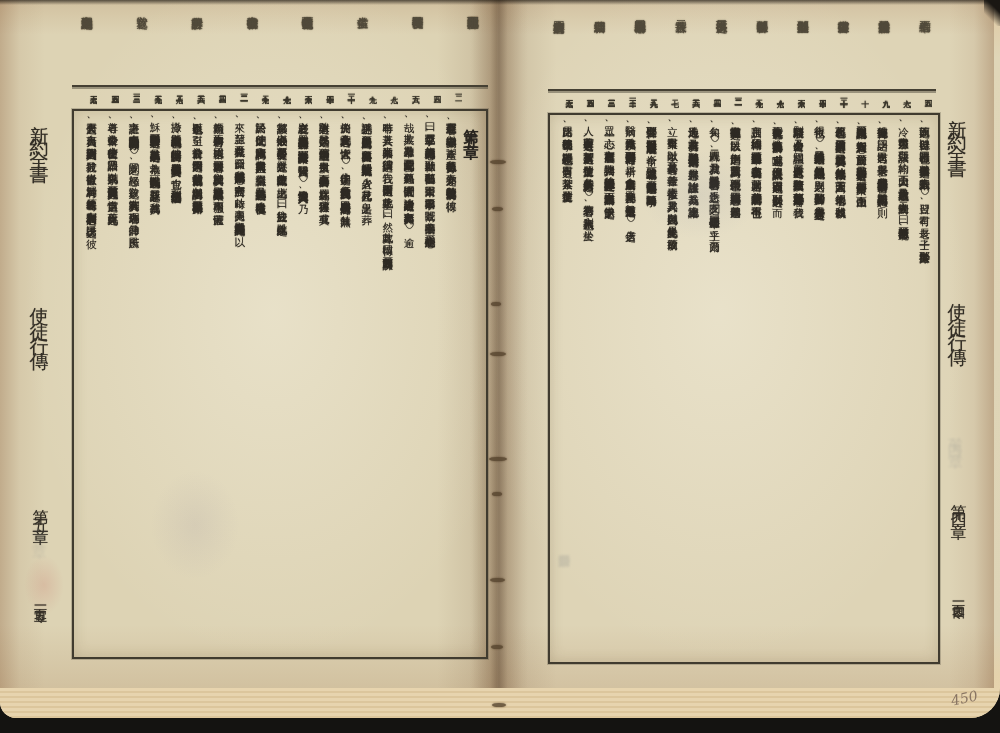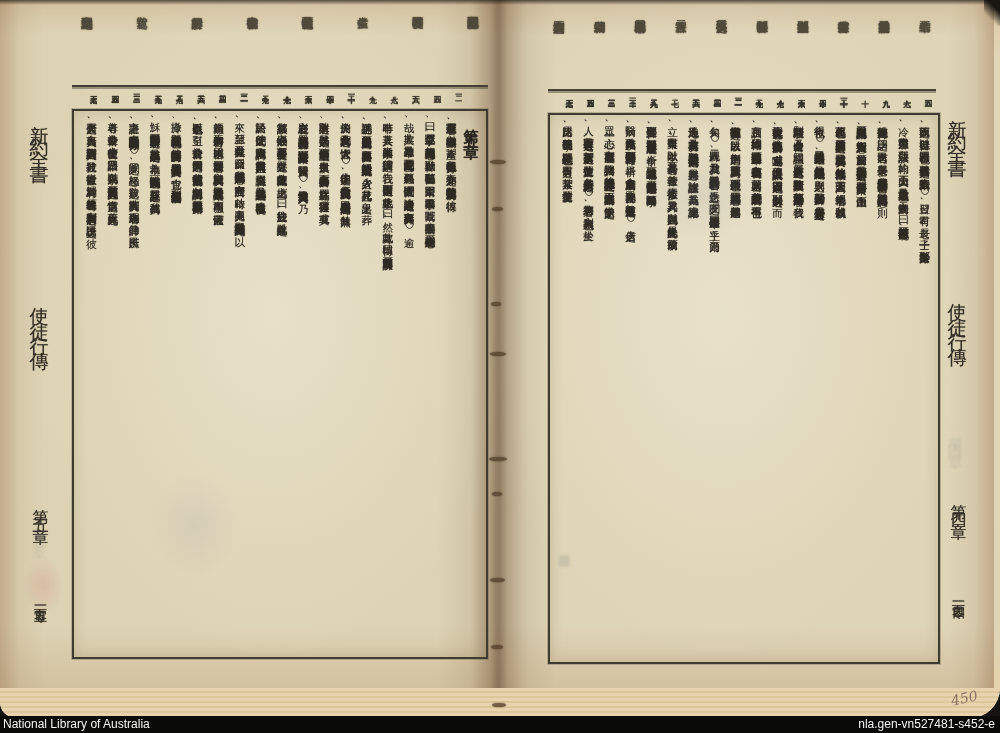--- a/index.html
+++ b/index.html
@@ -217,18 +217,14 @@
     <div class="ghost" style="left:946px;top:425px;font-size:15px;letter-spacing:8px;opacity:.16">第四章</div>
     <div class="ghost" style="left:556px;top:545px;font-size:12px;opacity:.14;height:140px">大衛爾僕聖神毅然</div>
     <div class="smudge" style="left:640px;top:150px;width:120px;height:90px;background:radial-gradient(rgba(110,120,150,.10),rgba(0,0,0,0) 70%)"></div>
 
     <div id="topShadow"></div>
     <div id="cornerTR"></div>
   </div>
 
   <div id="handnum">450</div>
 
-  <div id="bar">
-    <div class="lab" style="left:3px">National Library of Australia</div>
-    <div class="lab" style="right:5px">nla.gen-vn527481-s452-e</div>
-  </div>
 
 </div>
 
 </body></html>

